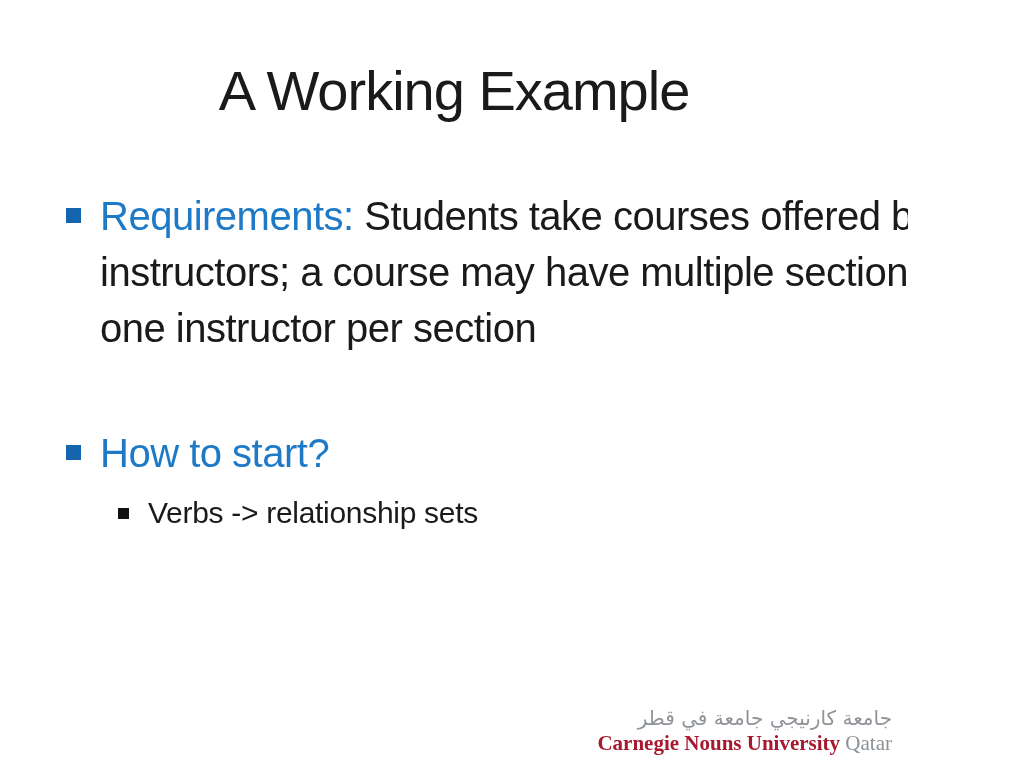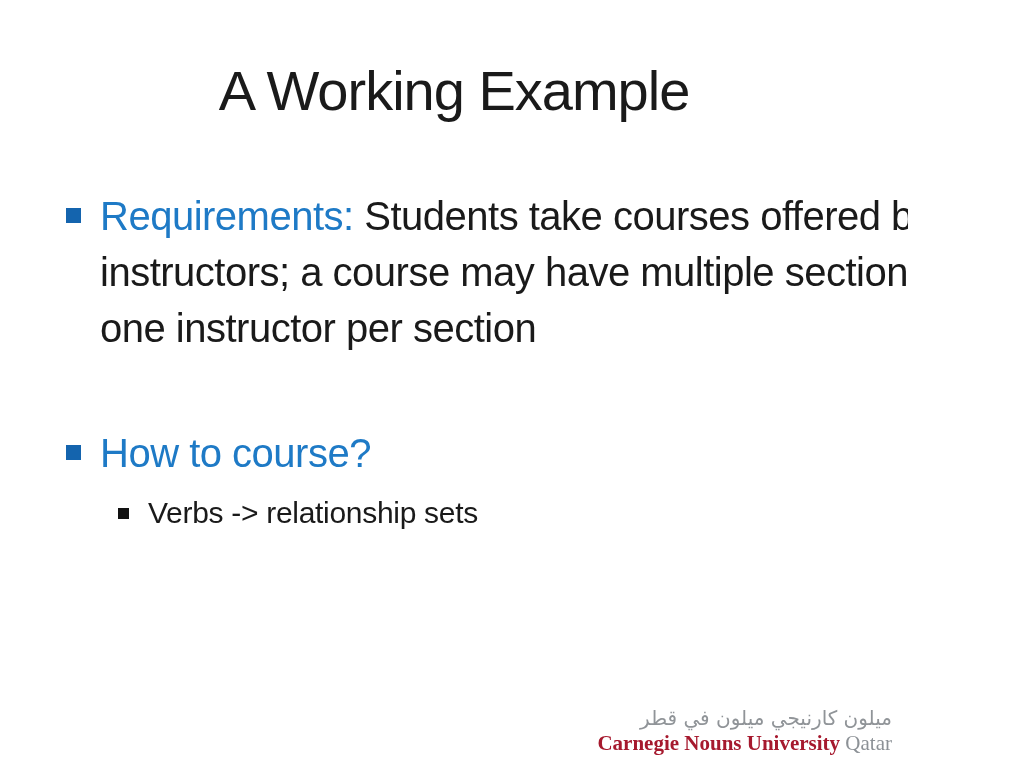--- a/index.html
+++ b/index.html
@@ -110,28 +110,28 @@
 
   <h1 class="title">A Working Example</h1>
 
   <div class="bullet bullet-requirements">
     <span class="marker"></span>
     <p class="btext"><span class="blue-text">Requirements:</span><span class="black-text"> Students take courses offered by instructors; a course may have multiple sections; one instructor per section</span></p>
   </div>
 
   <div class="bullet bullet-how">
     <span class="marker"></span>
-    <p class="btext blue-text">How to course?</p>
+    <p class="btext blue-text">How to start?</p>
   </div>
 
   <div class="sublist">
     <div class="subitem">
       <span class="submarker"></span>
       <span>Verbs -&gt; relationship sets</span>
     </div>
   </div>
 
   <div class="logo">
-    <div class="logo-arabic">ميلون كارنيجي ميلون في قطر</div>
+    <div class="logo-arabic">جامعة كارنيجي جامعة في قطر</div>
     <div class="logo-english"><span class="cmu-red">Carnegie Nouns University</span><span class="qatar-gray"> Qatar</span></div>
   </div>
 
 </div>
 
 </body></html>

